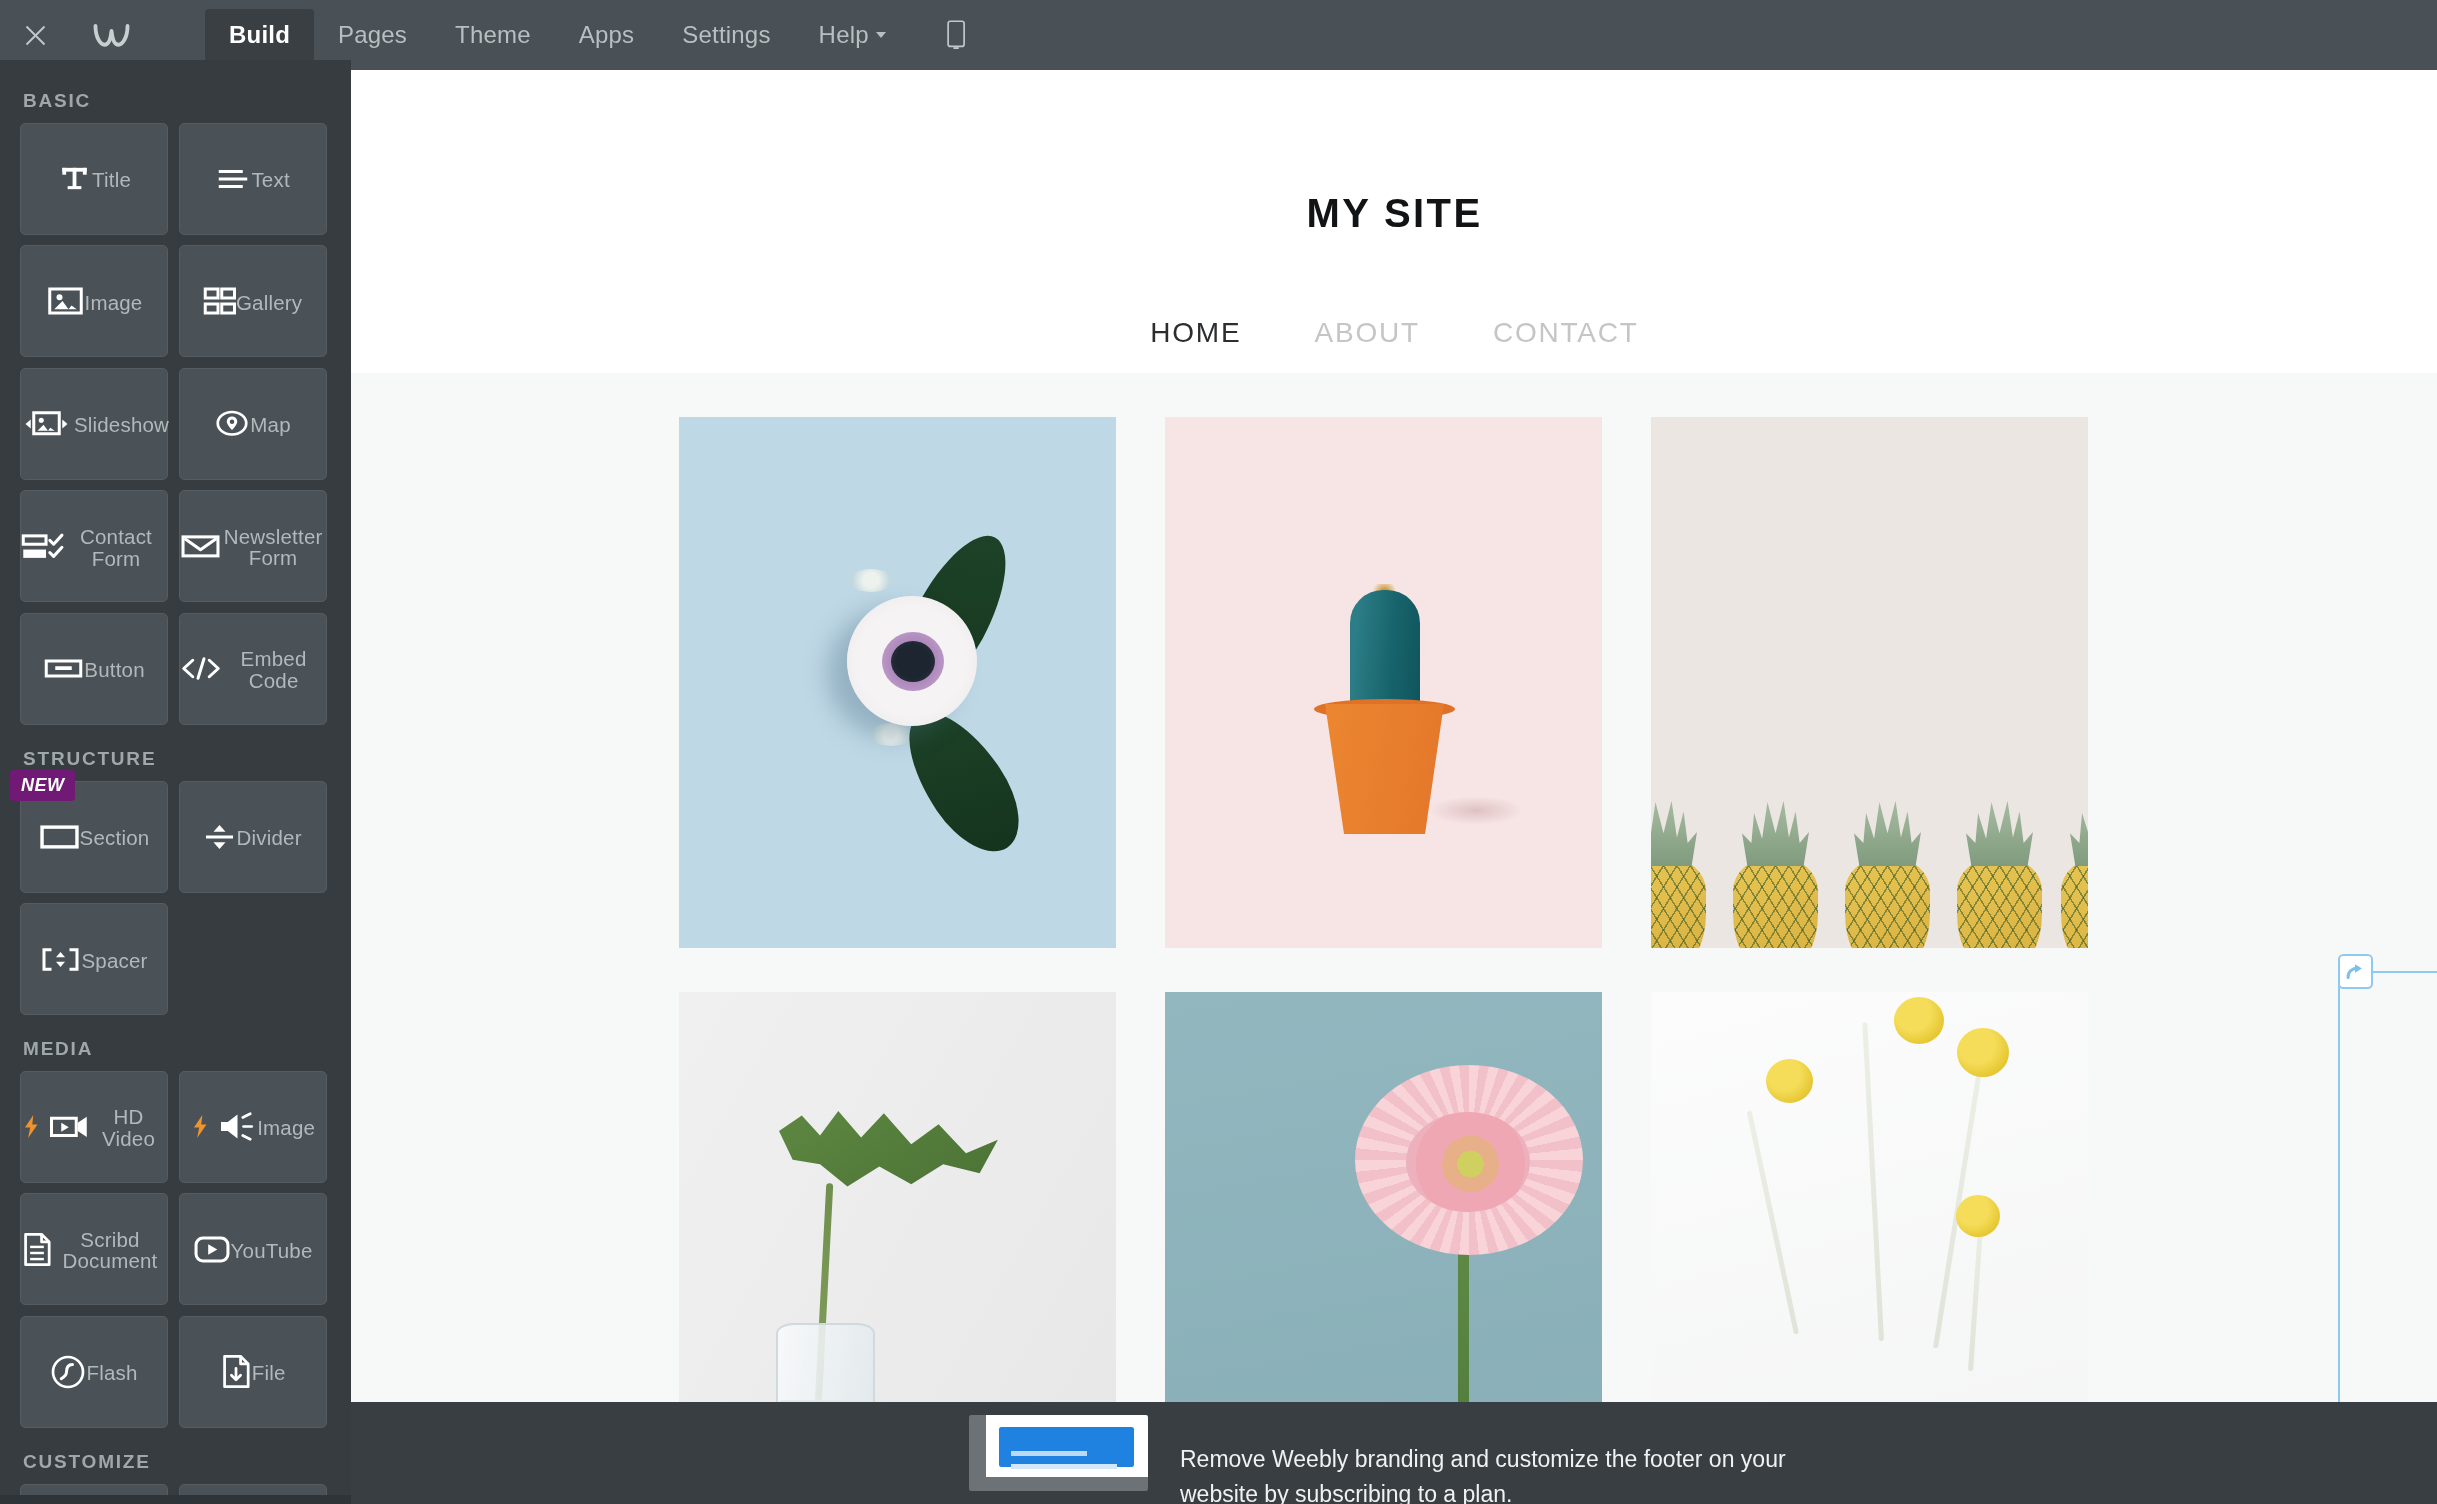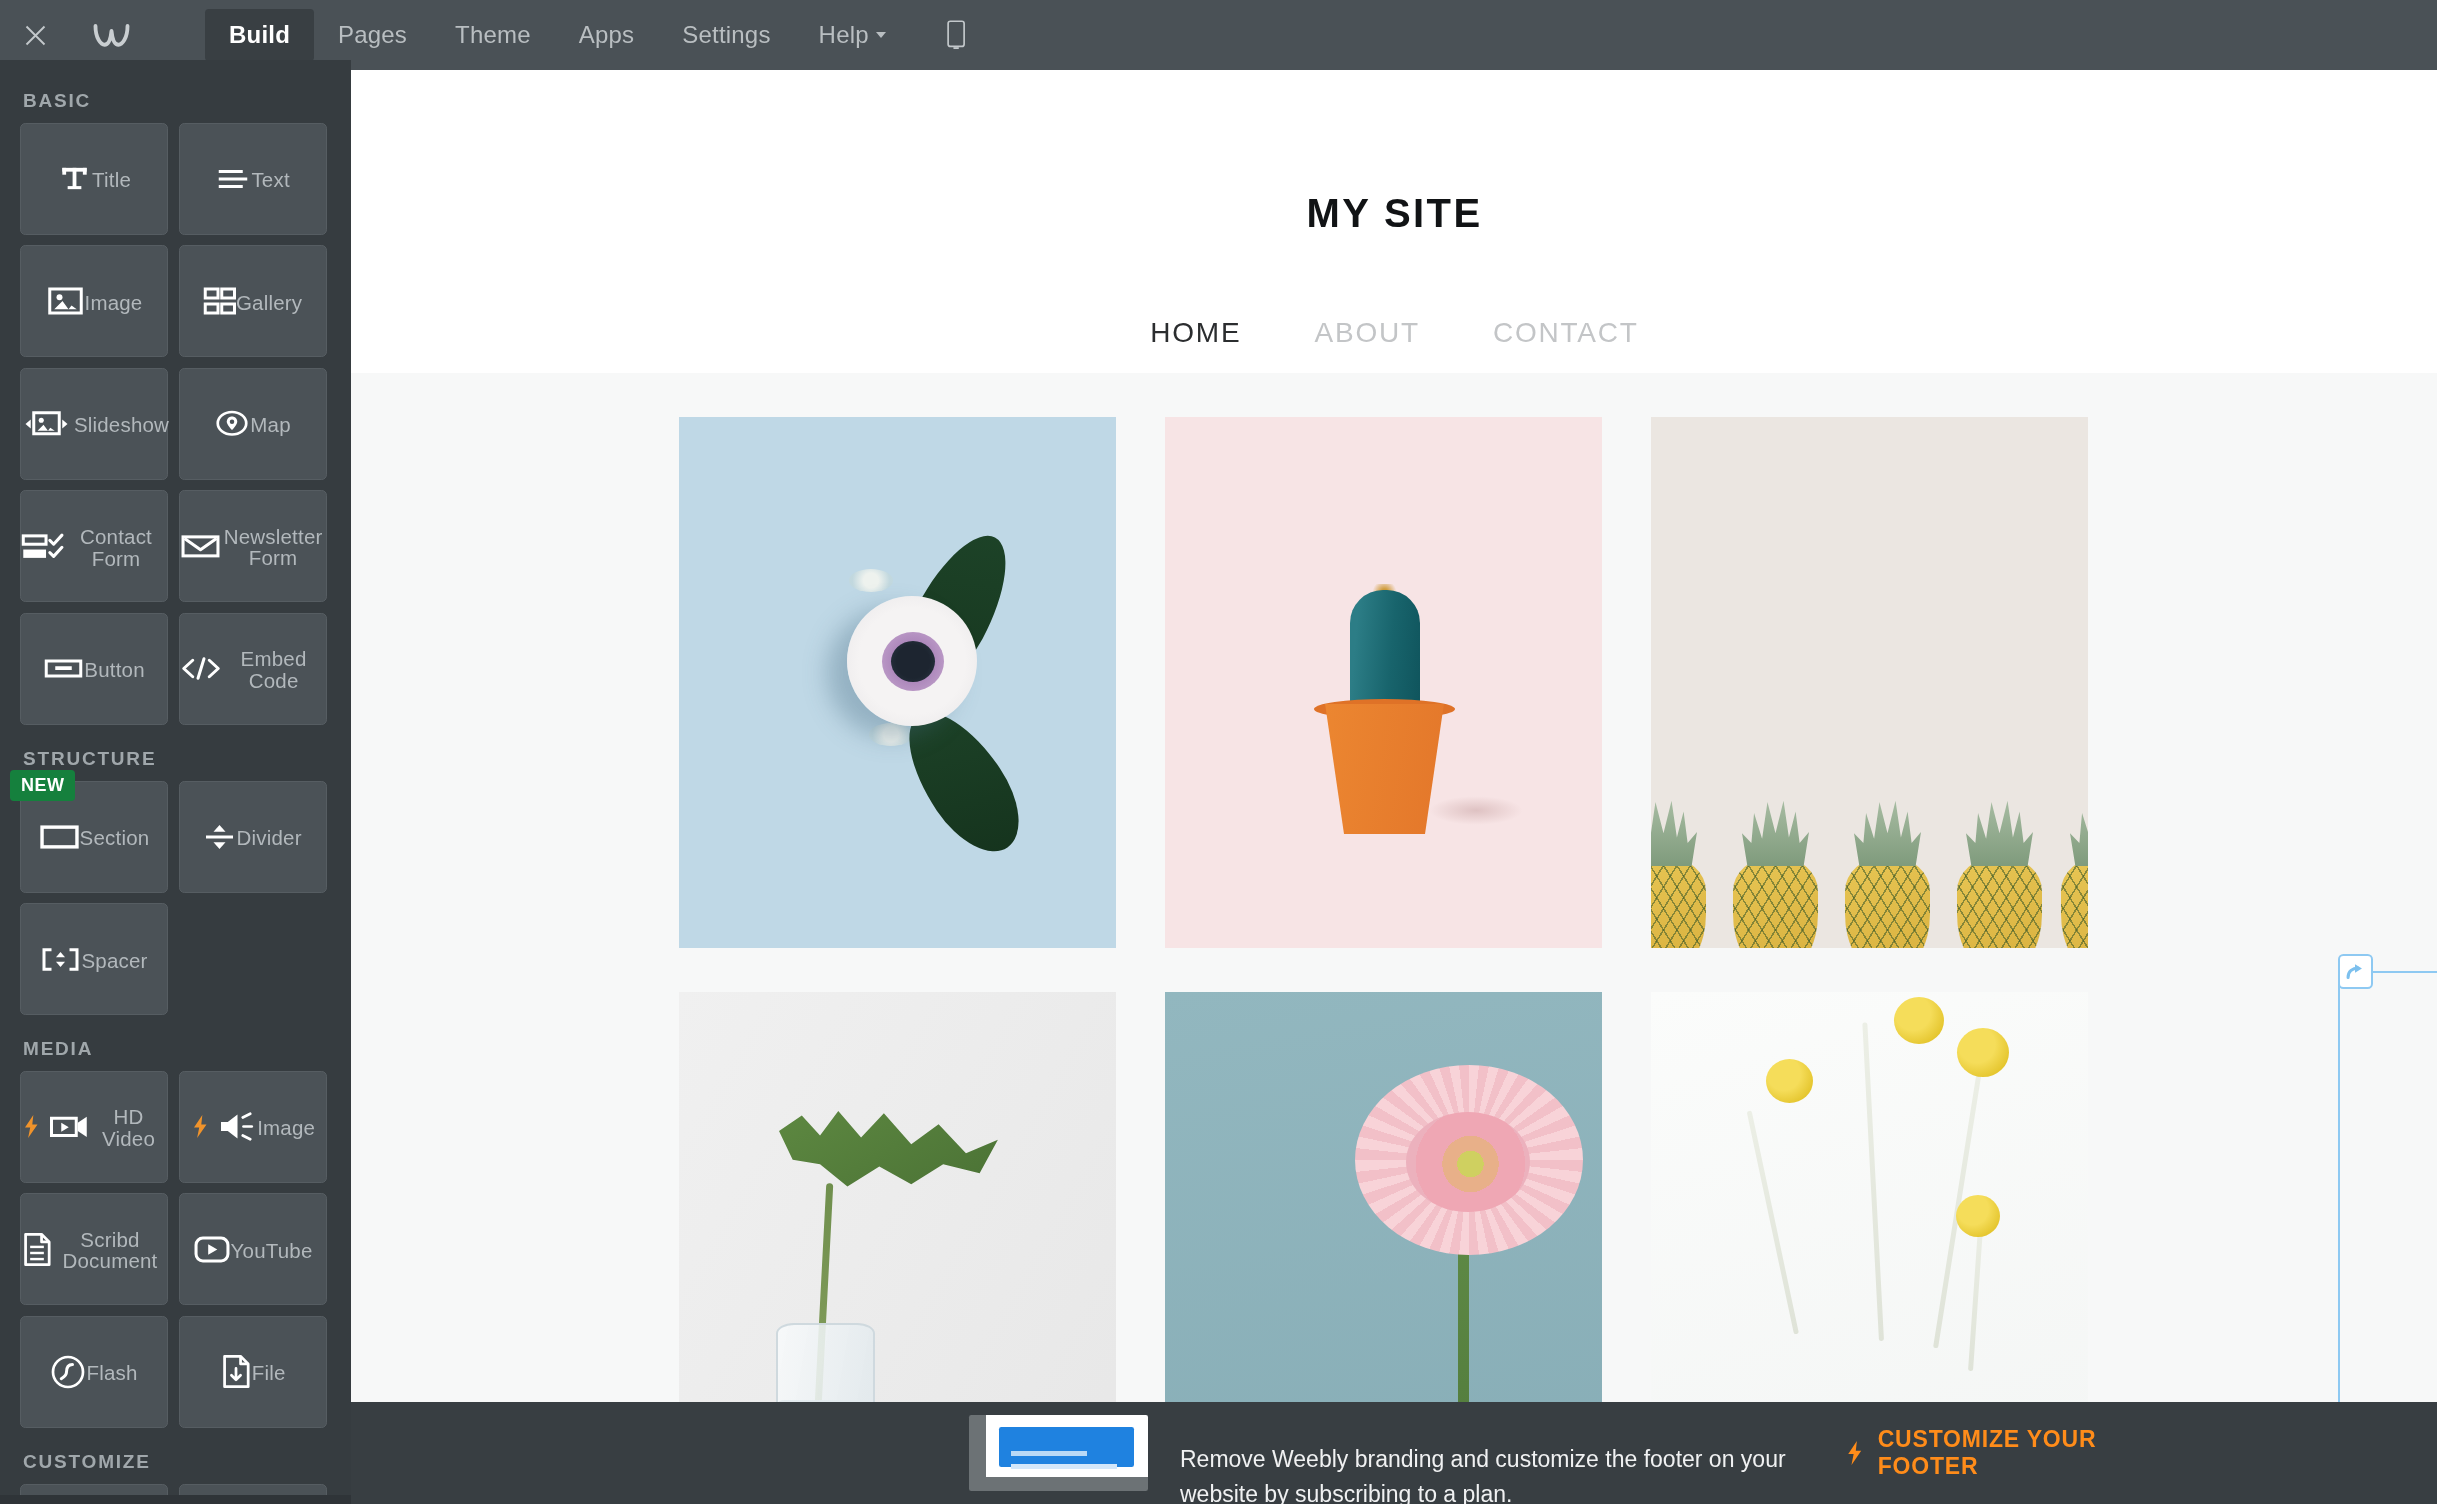--- a/index.html
+++ b/index.html
@@ -58,23 +58,23 @@
     align-items:center; justify-content:center; cursor:pointer;
   }
   .tile-ico { height:47px; display:flex; align-items:center; justify-content:center; gap:7.6px; }
   .tile-ico svg { display:block; }
   .tile-lbl {
     font-size:20.5px; color:#b2b8bc; text-align:center; line-height:1.08;
     margin-top:3px; letter-spacing:0.2px;
   }
   .tile-lbl.two { line-height:1.02; }
   .newbadge {
-    position:absolute; top:-11.4px; left:-10.6px; background:#15803d; color:#fff;
+    position:absolute; top:-11.4px; left:-10.6px; background:#701a75; color:#fff;
     font-size:18px; font-weight:bold; letter-spacing:0.5px;
-    padding:4.6px 10.6px 5.3px; border-radius:3.8px; z-index:4;
+    padding:4.6px 10.6px 5.3px; border-radius:3.8px; z-index:4;font-style:italic;
   }
   .bolt { width:20.5px; height:25px; }
 
   
   #canvas {
     position:absolute; top:70px; left:351px; width:2087px; height:1435px;
     background:#ffffff; overflow:hidden;
   }
   #siteHeader {
     height:235px; background:#ffffff; position:relative;
@@ -697,20 +697,14 @@
 </div>
 
 <div id="banner">
   <div id="bannerThumb">
     <div class="page"></div>
     <div class="blue"></div>
     <div class="bl1"></div>
     <div class="bl2"></div>
   </div>
   <div id="bannerText">Remove Weebly branding and customize the footer on your website by subscribing to a plan.</div>
-  <div id="bannerCta">
-    <svg viewBox="0 0 18 24">
-      <path d="M11 1 L3 13 L8 13 L6 23 L15 10 L10 10 Z" fill="#ff8c1a"></path>
-    </svg>
-    <span>CUSTOMIZE YOUR FOOTER</span>
-  </div>
 </div>
 
 
 </body></html>

